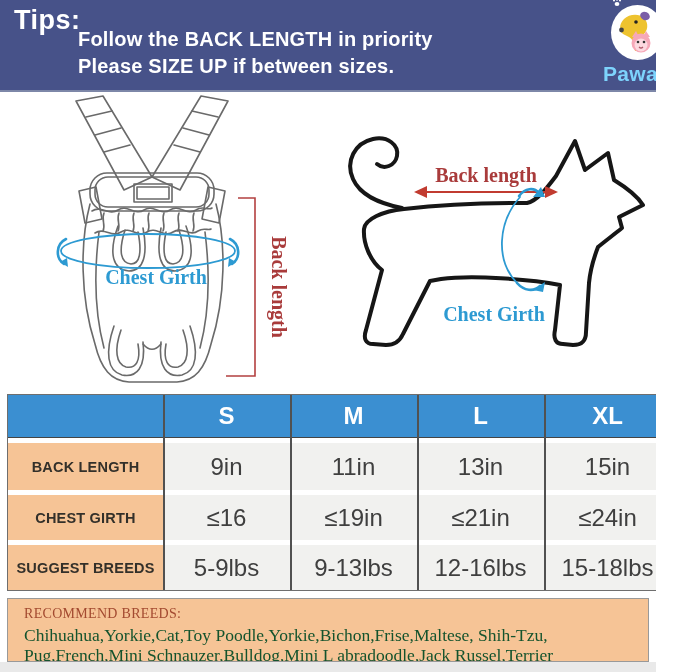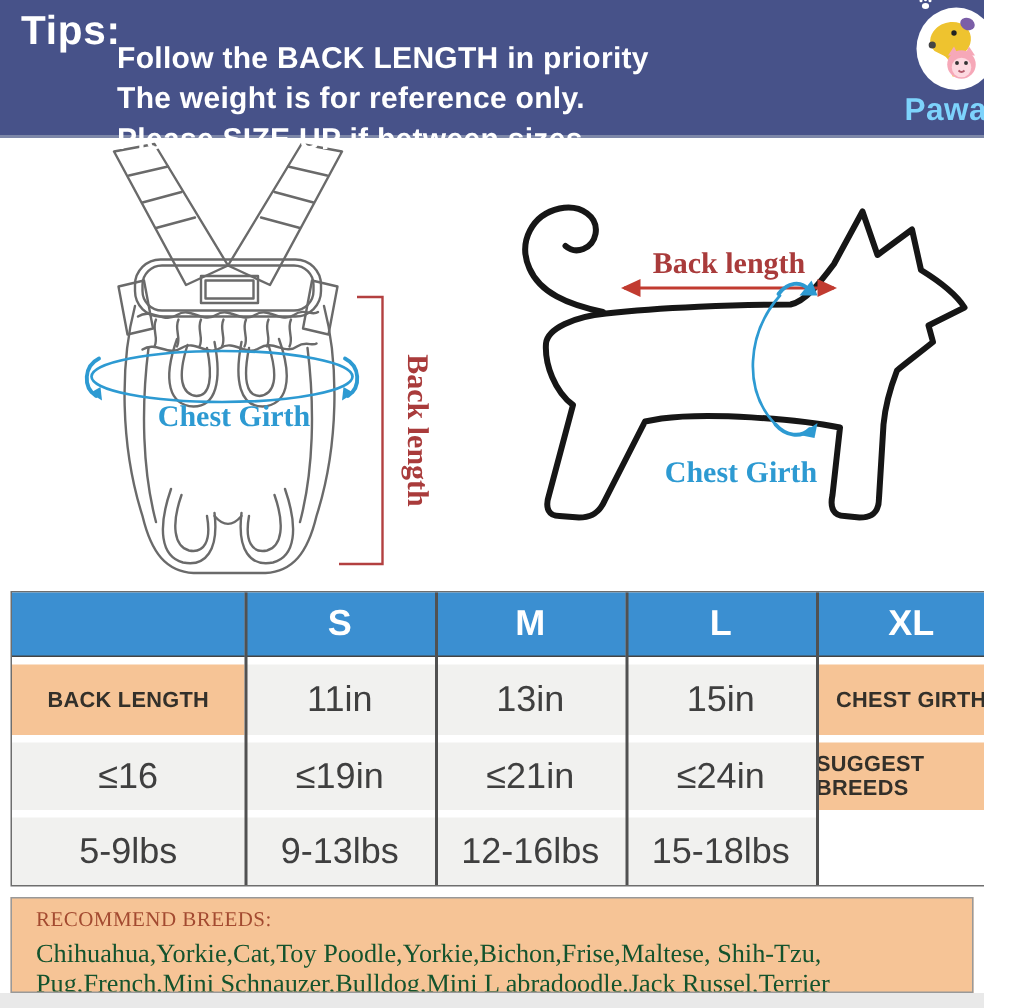--- a/index.html
+++ b/index.html
@@ -94,21 +94,20 @@
 </style>
 </head>
 <body>
 
 <div class="page">
 
   <div class="banner">
     <div class="tips-label">Tips:</div>
     <div class="tips-lines">
       <div>Follow the BACK LENGTH in priority</div>
-      <div>The weight is for reference only.</div>
       <div>Please SIZE UP if between sizes.</div>
     </div>
     <div class="logo">
       <svg width="57" height="57" viewBox="0 0 57 57">
         <ellipse cx="28.5" cy="28.5" rx="26.5" ry="27.5" fill="#ffffff"></ellipse>
 
         <path d="M14,30 C10,26 10,20 15,15 C20,10 30,9 35,14 C40,19 39,27 34,31 C30,34 33,42 34,47 L26,47 C25,40 24,35 20,33 Z" fill="#eec32f"></path>
         <ellipse cx="36" cy="12" rx="5" ry="4" fill="#7b5ea7" transform="rotate(25 36 12)"></ellipse>
         <circle cx="27" cy="18" r="1.8" fill="#222"></circle>
         <circle cx="12.5" cy="26" r="2.4" fill="#444"></circle>
@@ -214,20 +213,21 @@
     <div class="vline vl3"></div>
     <div class="vline vl4"></div>
 
     <div class="cell th"></div>
     <div class="cell th">S</div>
     <div class="cell th">M</div>
     <div class="cell th">L</div>
     <div class="cell th">XL</div>
 
     <div class="cell rowlabel">BACK LENGTH</div>
+    <div class="cell val">9in</div>
     <div class="cell val">11in</div>
     <div class="cell val">13in</div>
     <div class="cell val">15in</div>
 
     <div class="cell rowlabel">CHEST GIRTH</div>
     <div class="cell val">≤16</div>
     <div class="cell val">≤19in</div>
     <div class="cell val">≤21in</div>
     <div class="cell val">≤24in</div>
 

